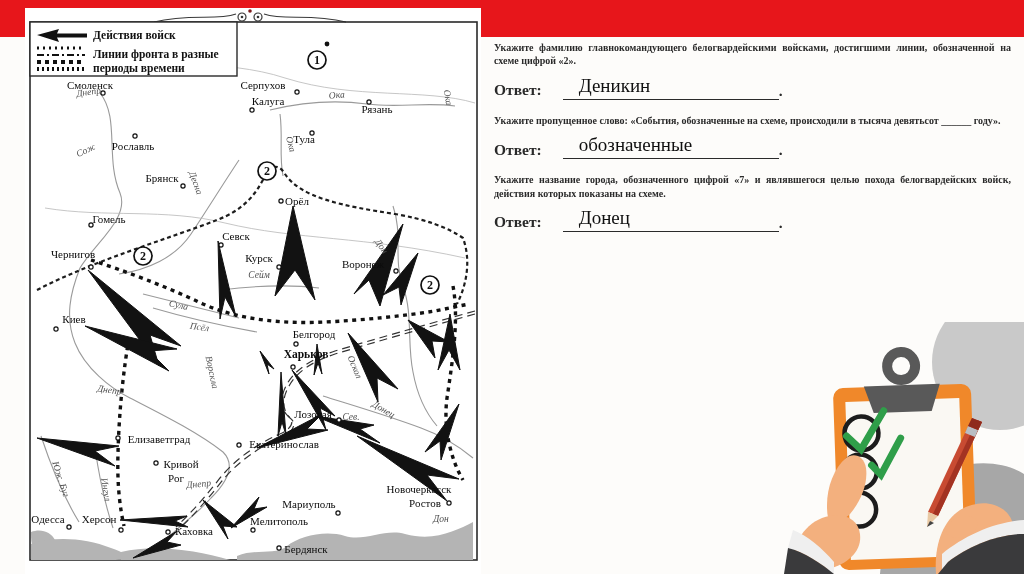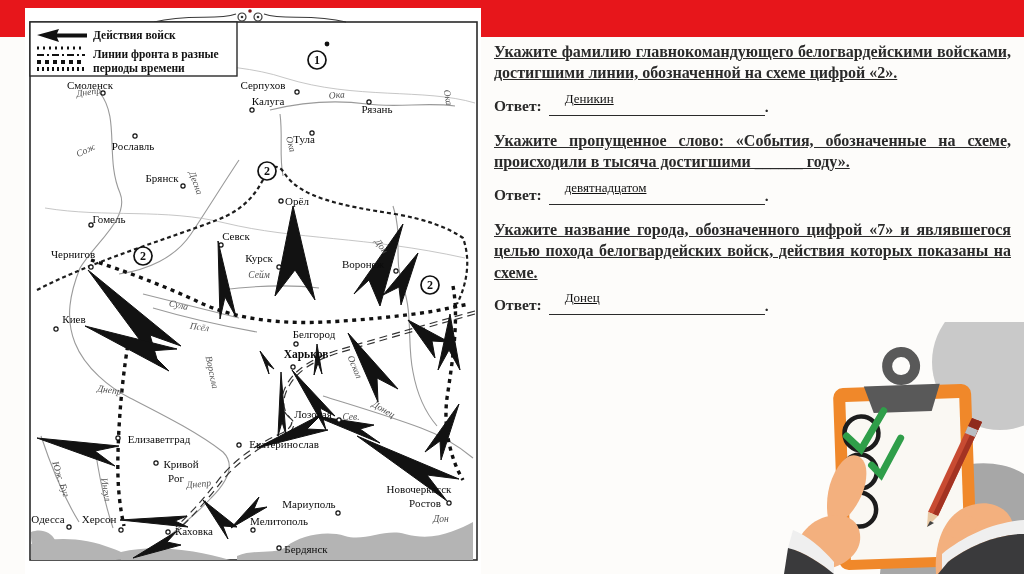--- a/index.html
+++ b/index.html
@@ -20,27 +20,27 @@
   .sea{fill:#b4b4b4;}
   .arrow{fill:#121212;stroke:#121212;stroke-width:1;stroke-linejoin:round;}
   .front1{fill:none;stroke:#1d1d1d;stroke-width:2.2;stroke-dasharray:4 3;}
   .front2{fill:none;stroke:#111;stroke-width:3.4;stroke-dasharray:4 4.5;}
   .front3{fill:none;stroke:#333;stroke-width:1.2;stroke-dasharray:8 5;}
   .marker-circle{fill:#fff;stroke:#111;stroke-width:1.7;}
   .marker-num{font:bold 12px "Liberation Serif",serif;fill:#111;}
   .ornament{stroke:#3a3a3a;fill:none;stroke-width:1.2;}
 
   .questions{position:absolute;left:494px;top:41px;width:517px;}
-  .q-text{font-size:16px;line-height:1.34;text-align:justify;font-weight:bold;color:#2a2a2a;text-decoration:underline;}
+  .q-text{font-size:10px;line-height:1.34;text-align:justify;font-weight:bold;color:#2a2a2a;}
   .ans-row{display:flex;align-items:flex-end;margin:8px 0 14px 0;
            font-size:15.5px;font-weight:bold;color:#2a2a2a;}
-  .ans-label{margin-right:7px;line-height:1.2;}
+  .ans-label{margin-right:21px;line-height:1.2;}
   .ans-line{display:inline-block;width:216px;border-bottom:1.7px solid #2a2a2a;
             padding:0 0 1px 16px;box-sizing:border-box;height:24px;
-            font-weight:normal;font-size:13px;line-height:1.1;color:#101010;text-decoration:underline;}
+            font-weight:normal;font-size:19px;line-height:1.1;color:#101010;}
   .ans-suffix{font-weight:bold;}
 
   .figure{position:absolute;right:0;bottom:0;width:240px;height:252px;}
 </style>
 </head>
 <body>
 
 <div class="stage">
   <div class="red-band"></div>
 
@@ -234,24 +234,24 @@
     <div class="q-block">
       <div class="q-text">Укажите фамилию главнокомандующего белогвардейскими войсками, достигшими линии, обозначенной на схеме цифрой «2».</div>
       <div class="ans-row">
         <span class="ans-label">Ответ:</span>
         <span class="ans-line">Деникин</span>
         <span class="ans-suffix">.</span>
       </div>
     </div>
 
     <div class="q-block">
-      <div class="q-text">Укажите пропущенное слово: «События, обозначенные на схеме, происходили в тысяча достигшими ______ году».</div>
+      <div class="q-text">Укажите пропущенное слово: «События, обозначенные на схеме, происходили в тысяча девятьсот ______ году».</div>
       <div class="ans-row">
         <span class="ans-label">Ответ:</span>
-        <span class="ans-line">девятнадцатом</span>
+        <span class="ans-line">обозначенные</span>
         <span class="ans-suffix">.</span>
       </div>
     </div>
 
     <div class="q-block">
       <div class="q-text">Укажите название города, обозначенного цифрой «7» и являвшегося целью похода белогвардейских войск, действия которых показаны на схеме.</div>
       <div class="ans-row">
         <span class="ans-label">Ответ:</span>
         <span class="ans-line">Донец</span>
         <span class="ans-suffix">.</span>

